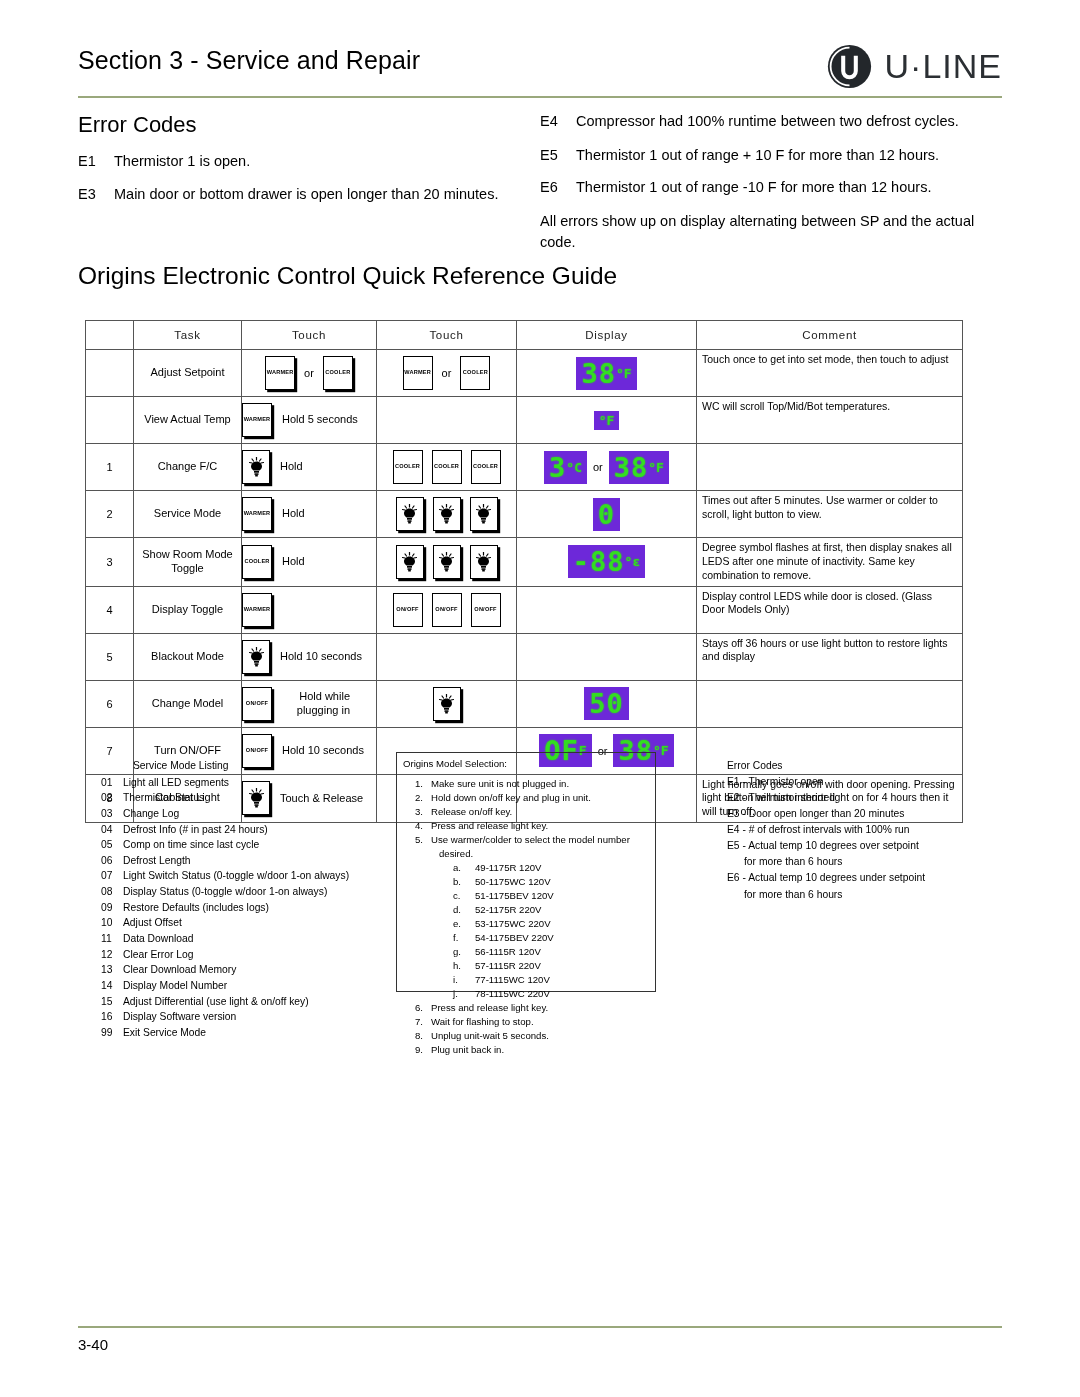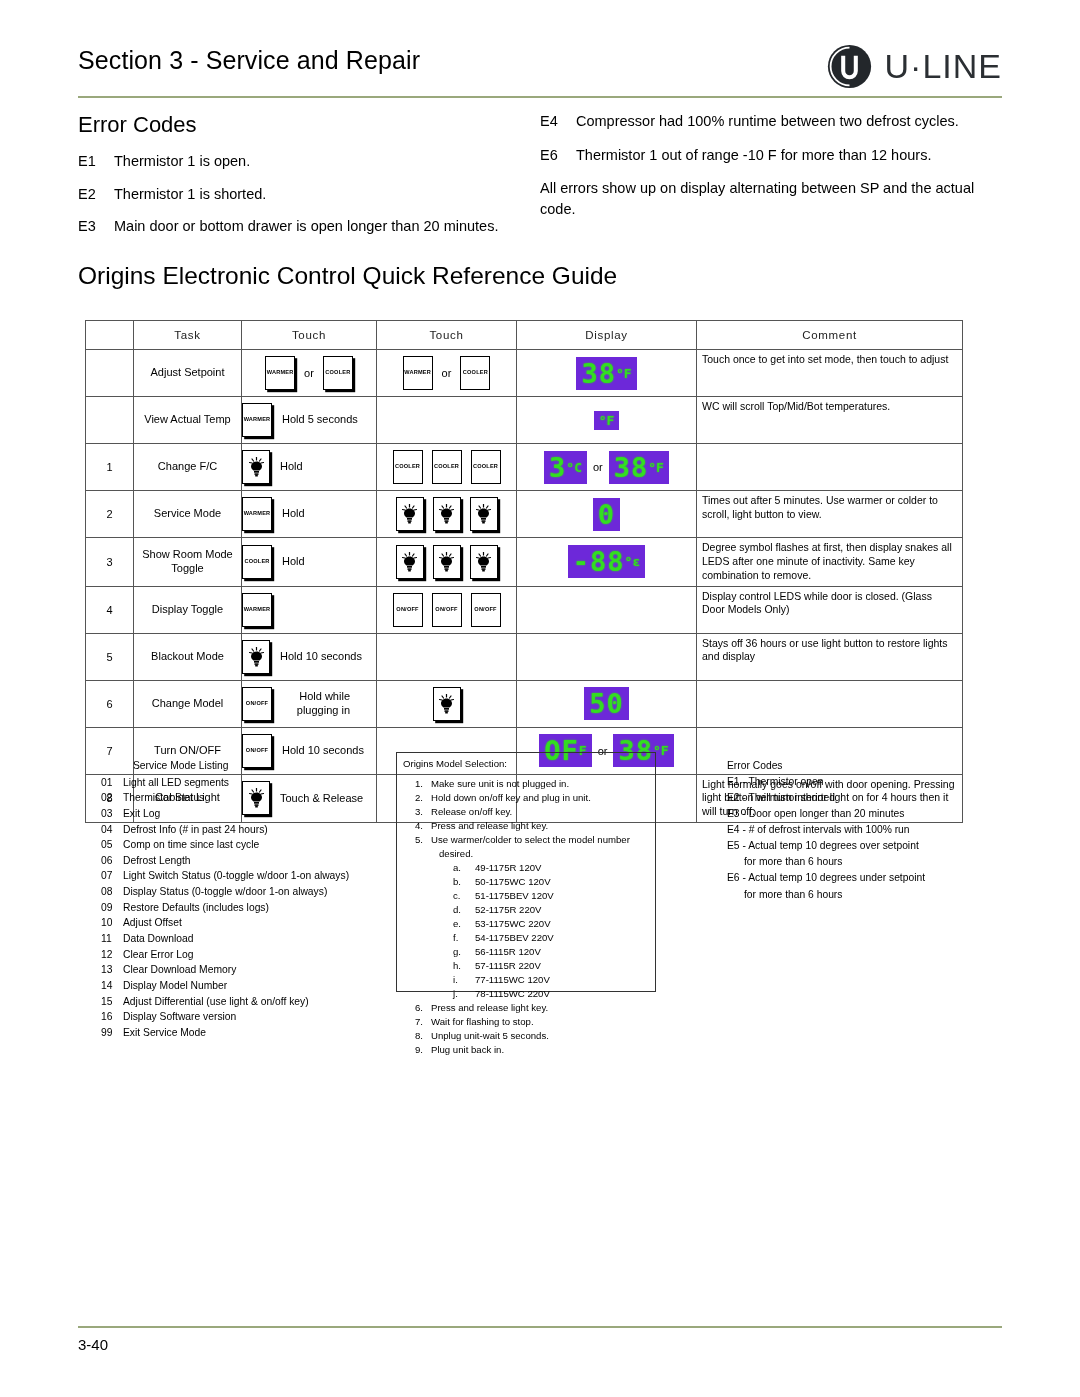--- a/index.html
+++ b/index.html
@@ -128,35 +128,35 @@
   </div>
   <div class="rule top"></div>
 
   <div class="err-left">
     <div class="err-head">Error Codes</div>
     <div class="err-row">
       <div class="err-code">E1</div>
       <div class="err-text">Thermistor 1 is open.</div>
     </div>
     <div class="err-row">
-      <div class="err-code">E2</div>
-      <div class="err-text">Thermistor 1 is shorted.</div>
-    </div>
-    <div class="err-row">
       <div class="err-code">E3</div>
       <div class="err-text">Main door or bottom drawer is open longer than 20 minutes.</div>
     </div>
   </div>
 
   <div class="err-right">
     <div class="err-row" style="margin-bottom:14px">
       <div class="err-code">E4</div>
       <div class="err-text ov">
         <span class="a">Compressor had 100% runtime between two defrost cycles.</span>
       </div>
+    </div>
+    <div class="err-row">
+      <div class="err-code">E5</div>
+      <div class="err-text">Thermistor 1 out of range + 10 F for more than 12 hours.</div>
     </div>
     <div class="err-row">
       <div class="err-code">E6</div>
       <div class="err-text">Thermistor 1 out of range -10 F for more than 12 hours.</div>
     </div>
     <div class="err-note">All errors show up on display alternating between SP and the actual code.</div>
   </div>
 
   <div class="guide-title">Origins Electronic Control Quick Reference Guide</div>
 
@@ -584,21 +584,21 @@
         <div class="li">
           <span class="n">01</span>
           <span class="t">Light all LED segments</span>
         </div>
         <div class="li">
           <span class="n">02</span>
           <span class="t">Thermistor Status</span>
         </div>
         <div class="li">
           <span class="n">03</span>
-          <span class="t">Exit Log</span>
+          <span class="t">Change Log</span>
         </div>
         <div class="li">
           <span class="n">04</span>
           <span class="t">Defrost Info (# in past 24 hours)</span>
         </div>
         <div class="li">
           <span class="n">05</span>
           <span class="t">Comp on time since last cycle</span>
         </div>
         <div class="li">

